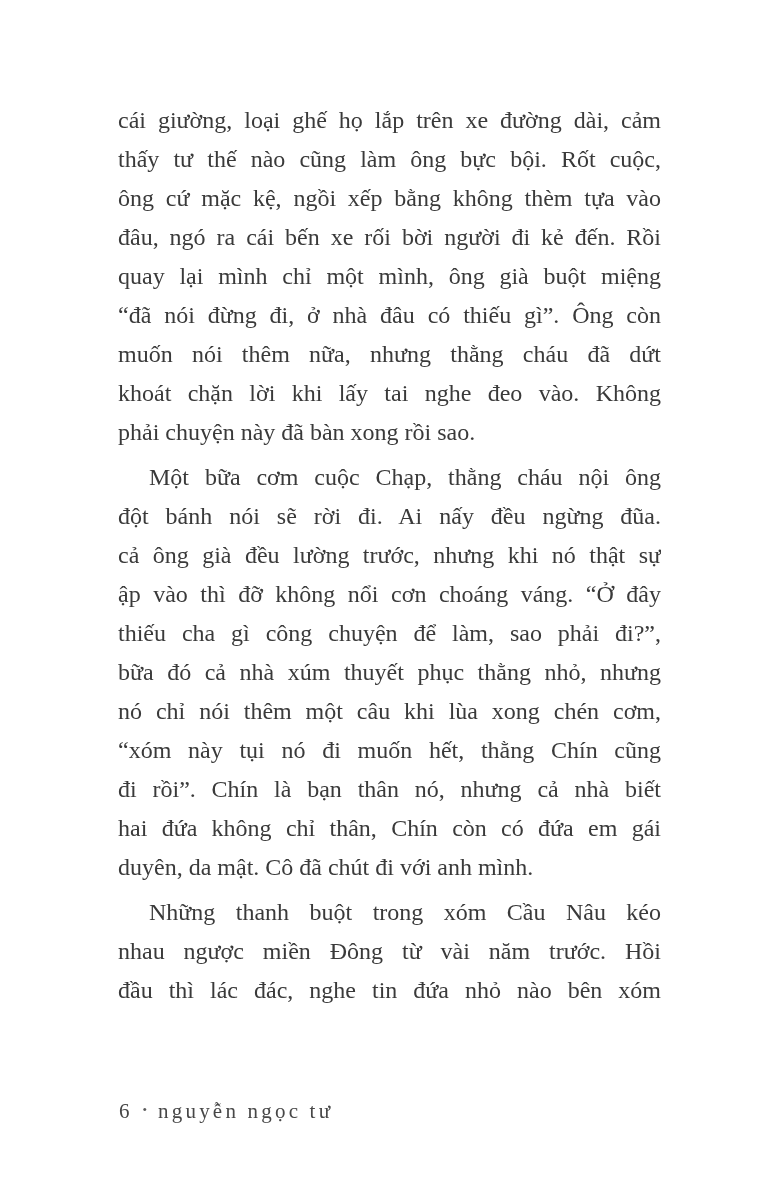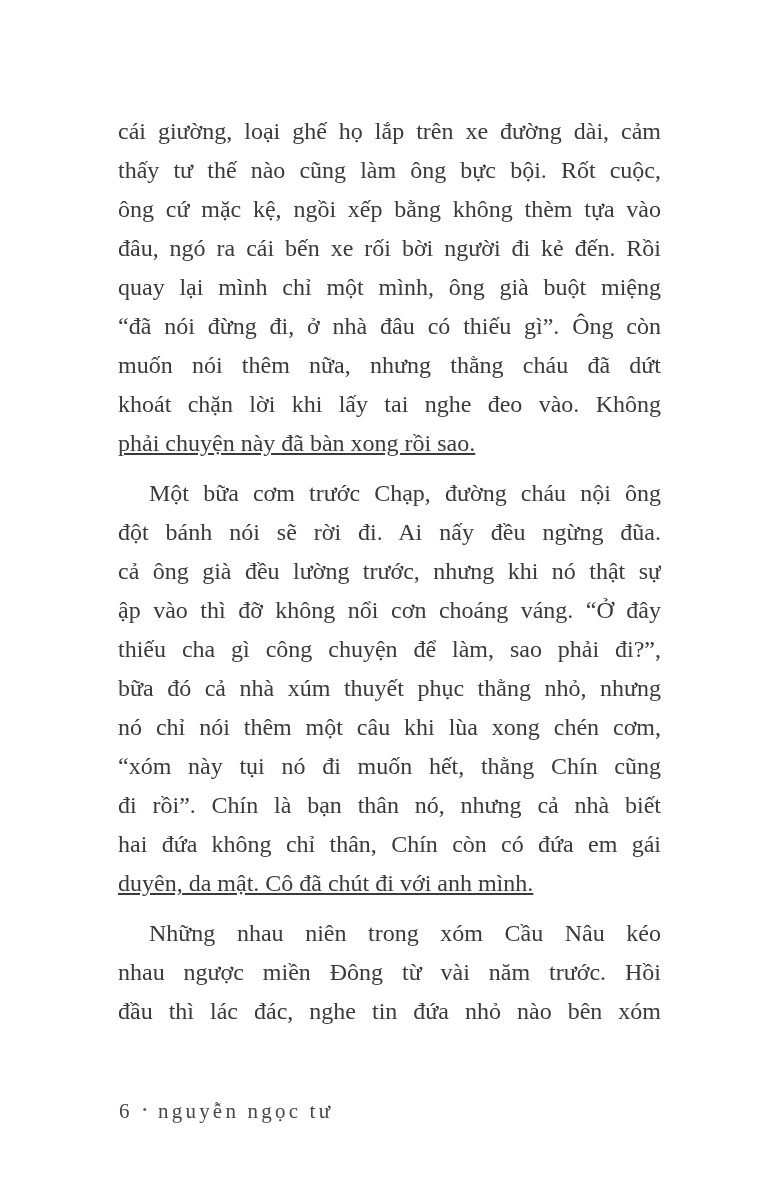--- a/index.html
+++ b/index.html
@@ -20,39 +20,38 @@
     background: #ffffff;
     color: #3a3a3a;
   }
   .text-block {
     position: absolute;
     left: 118px;
     top: 101px;
     width: 543px;
   }
   .para {
-    margin: 11px 0 6px 0;
+    margin: 0 0 6px 0;
     padding: 0;
   }
   .para:last-child { margin-bottom: 0; }
   .line {
     display: block;
     height: 39px;
     line-height: 39px;
     font-size: 24px;
     overflow: hidden;
     text-align: justify;
     text-align-last: justify;
     text-justify: inter-word;
     white-space: normal;
   }
   .line.last {
     text-align: left;
     text-align-last: left;
-    text-decoration: underline;
   }
   .line.indent {
     text-indent: 31px;
   }
   .footer {
     position: absolute;
     left: 119px;
     top: 1096px;
     display: flex;
     align-items: baseline;
@@ -88,35 +87,35 @@
       <span class="line">ông cứ mặc kệ, ngồi xếp bằng không thèm tựa vào</span>
       <span class="line">đâu, ngó ra cái bến xe rối bời người đi kẻ đến. Rồi</span>
       <span class="line">quay lại mình chỉ một mình, ông già buột miệng</span>
       <span class="line">“đã nói đừng đi, ở nhà đâu có thiếu gì”. Ông còn</span>
       <span class="line">muốn nói thêm nữa, nhưng thằng cháu đã dứt</span>
       <span class="line">khoát chặn lời khi lấy tai nghe đeo vào. Không</span>
       <span class="line last">phải chuyện này đã bàn xong rồi sao.</span>
     </div>
 
     <div class="para">
-      <span class="line indent">Một bữa cơm trước Chạp, đường cháu nội ông</span>
+      <span class="line indent">Một bữa cơm cuộc Chạp, thằng cháu nội ông</span>
       <span class="line">đột bánh nói sẽ rời đi. Ai nấy đều ngừng đũa.</span>
       <span class="line">cả ông già đều lường trước, nhưng khi nó thật sự</span>
       <span class="line">ập vào thì đỡ không nổi cơn choáng váng. “Ở đây</span>
       <span class="line">thiếu cha gì công chuyện để làm, sao phải đi?”,</span>
       <span class="line">bữa đó cả nhà xúm thuyết phục thằng nhỏ, nhưng</span>
       <span class="line">nó chỉ nói thêm một câu khi lùa xong chén cơm,</span>
       <span class="line">“xóm này tụi nó đi muốn hết, thằng Chín cũng</span>
       <span class="line">đi rồi”. Chín là bạn thân nó, nhưng cả nhà biết</span>
       <span class="line">hai đứa không chỉ thân, Chín còn có đứa em gái</span>
       <span class="line last">duyên, da mật. Cô đã chút đi với anh mình.</span>
     </div>
 
     <div class="para">
-      <span class="line indent">Những nhau niên trong xóm Cầu Nâu kéo</span>
+      <span class="line indent">Những thanh buột trong xóm Cầu Nâu kéo</span>
       <span class="line">nhau ngược miền Đông từ vài năm trước. Hồi</span>
       <span class="line">đầu thì lác đác, nghe tin đứa nhỏ nào bên xóm</span>
     </div>
 
   </main>
 
   <footer class="footer">
     <span class="page-number">6</span>
     <span class="sep">•</span>
     <span class="author">nguyễn ngọc tư</span>

